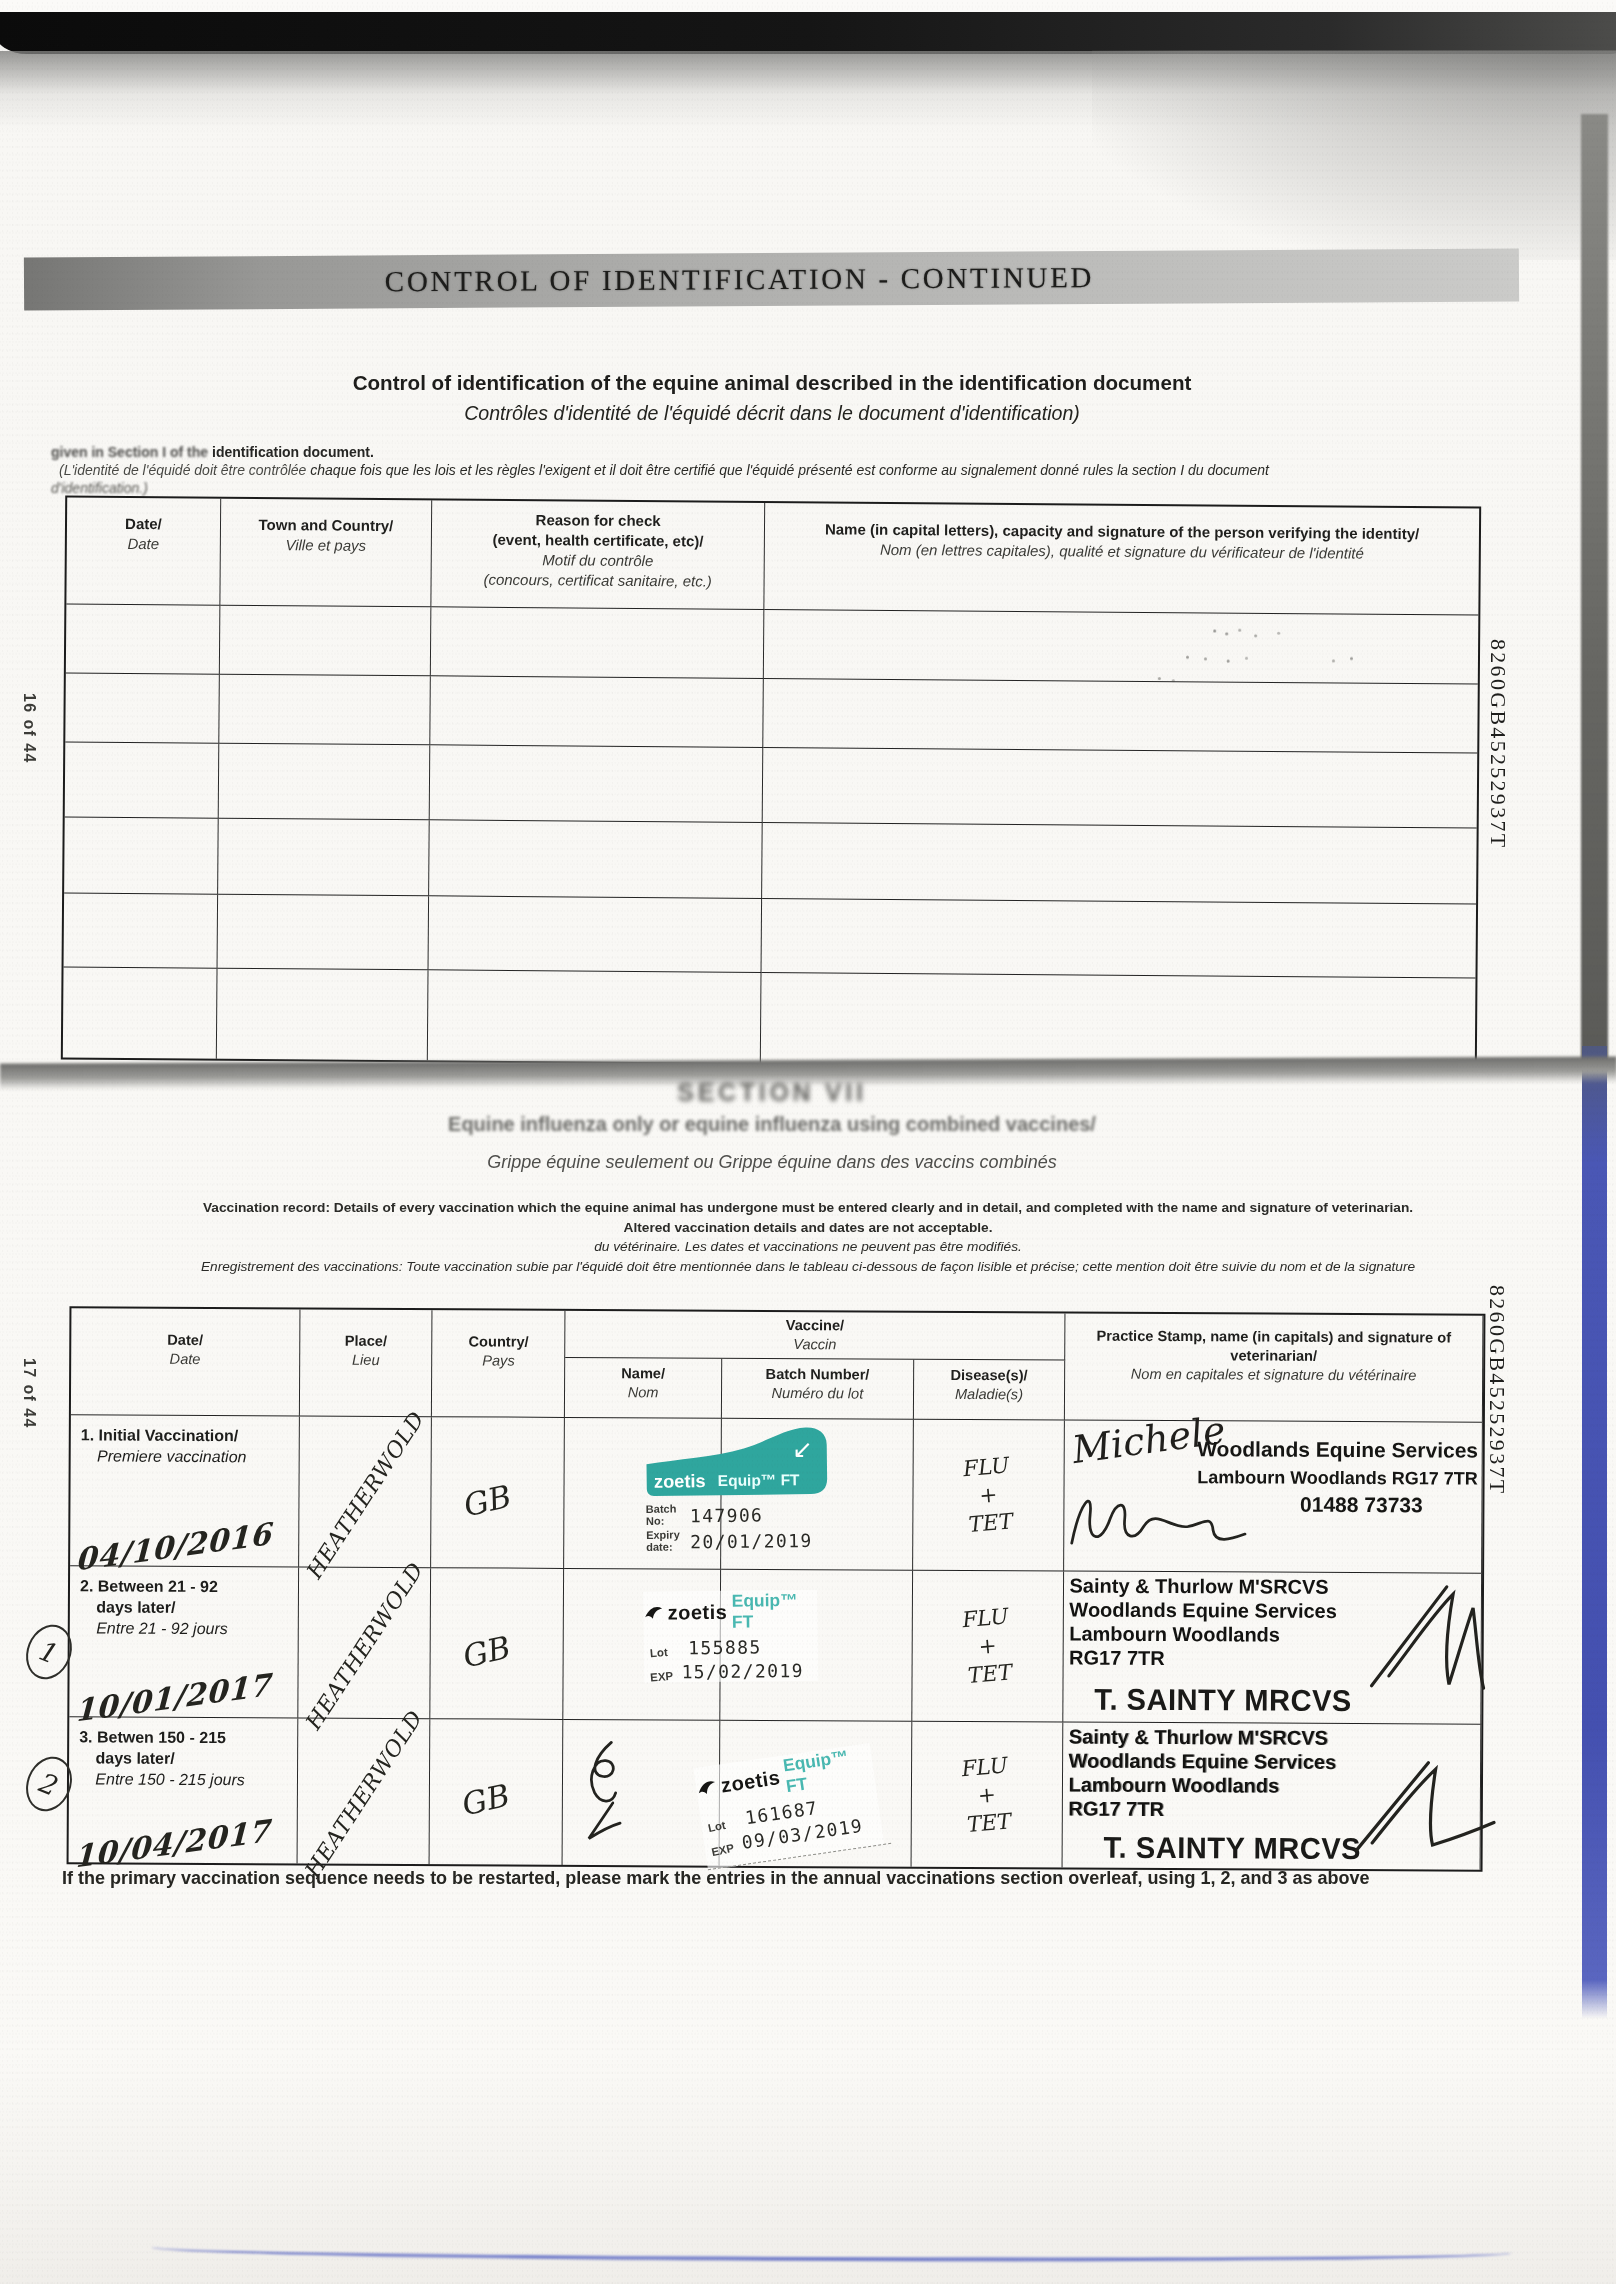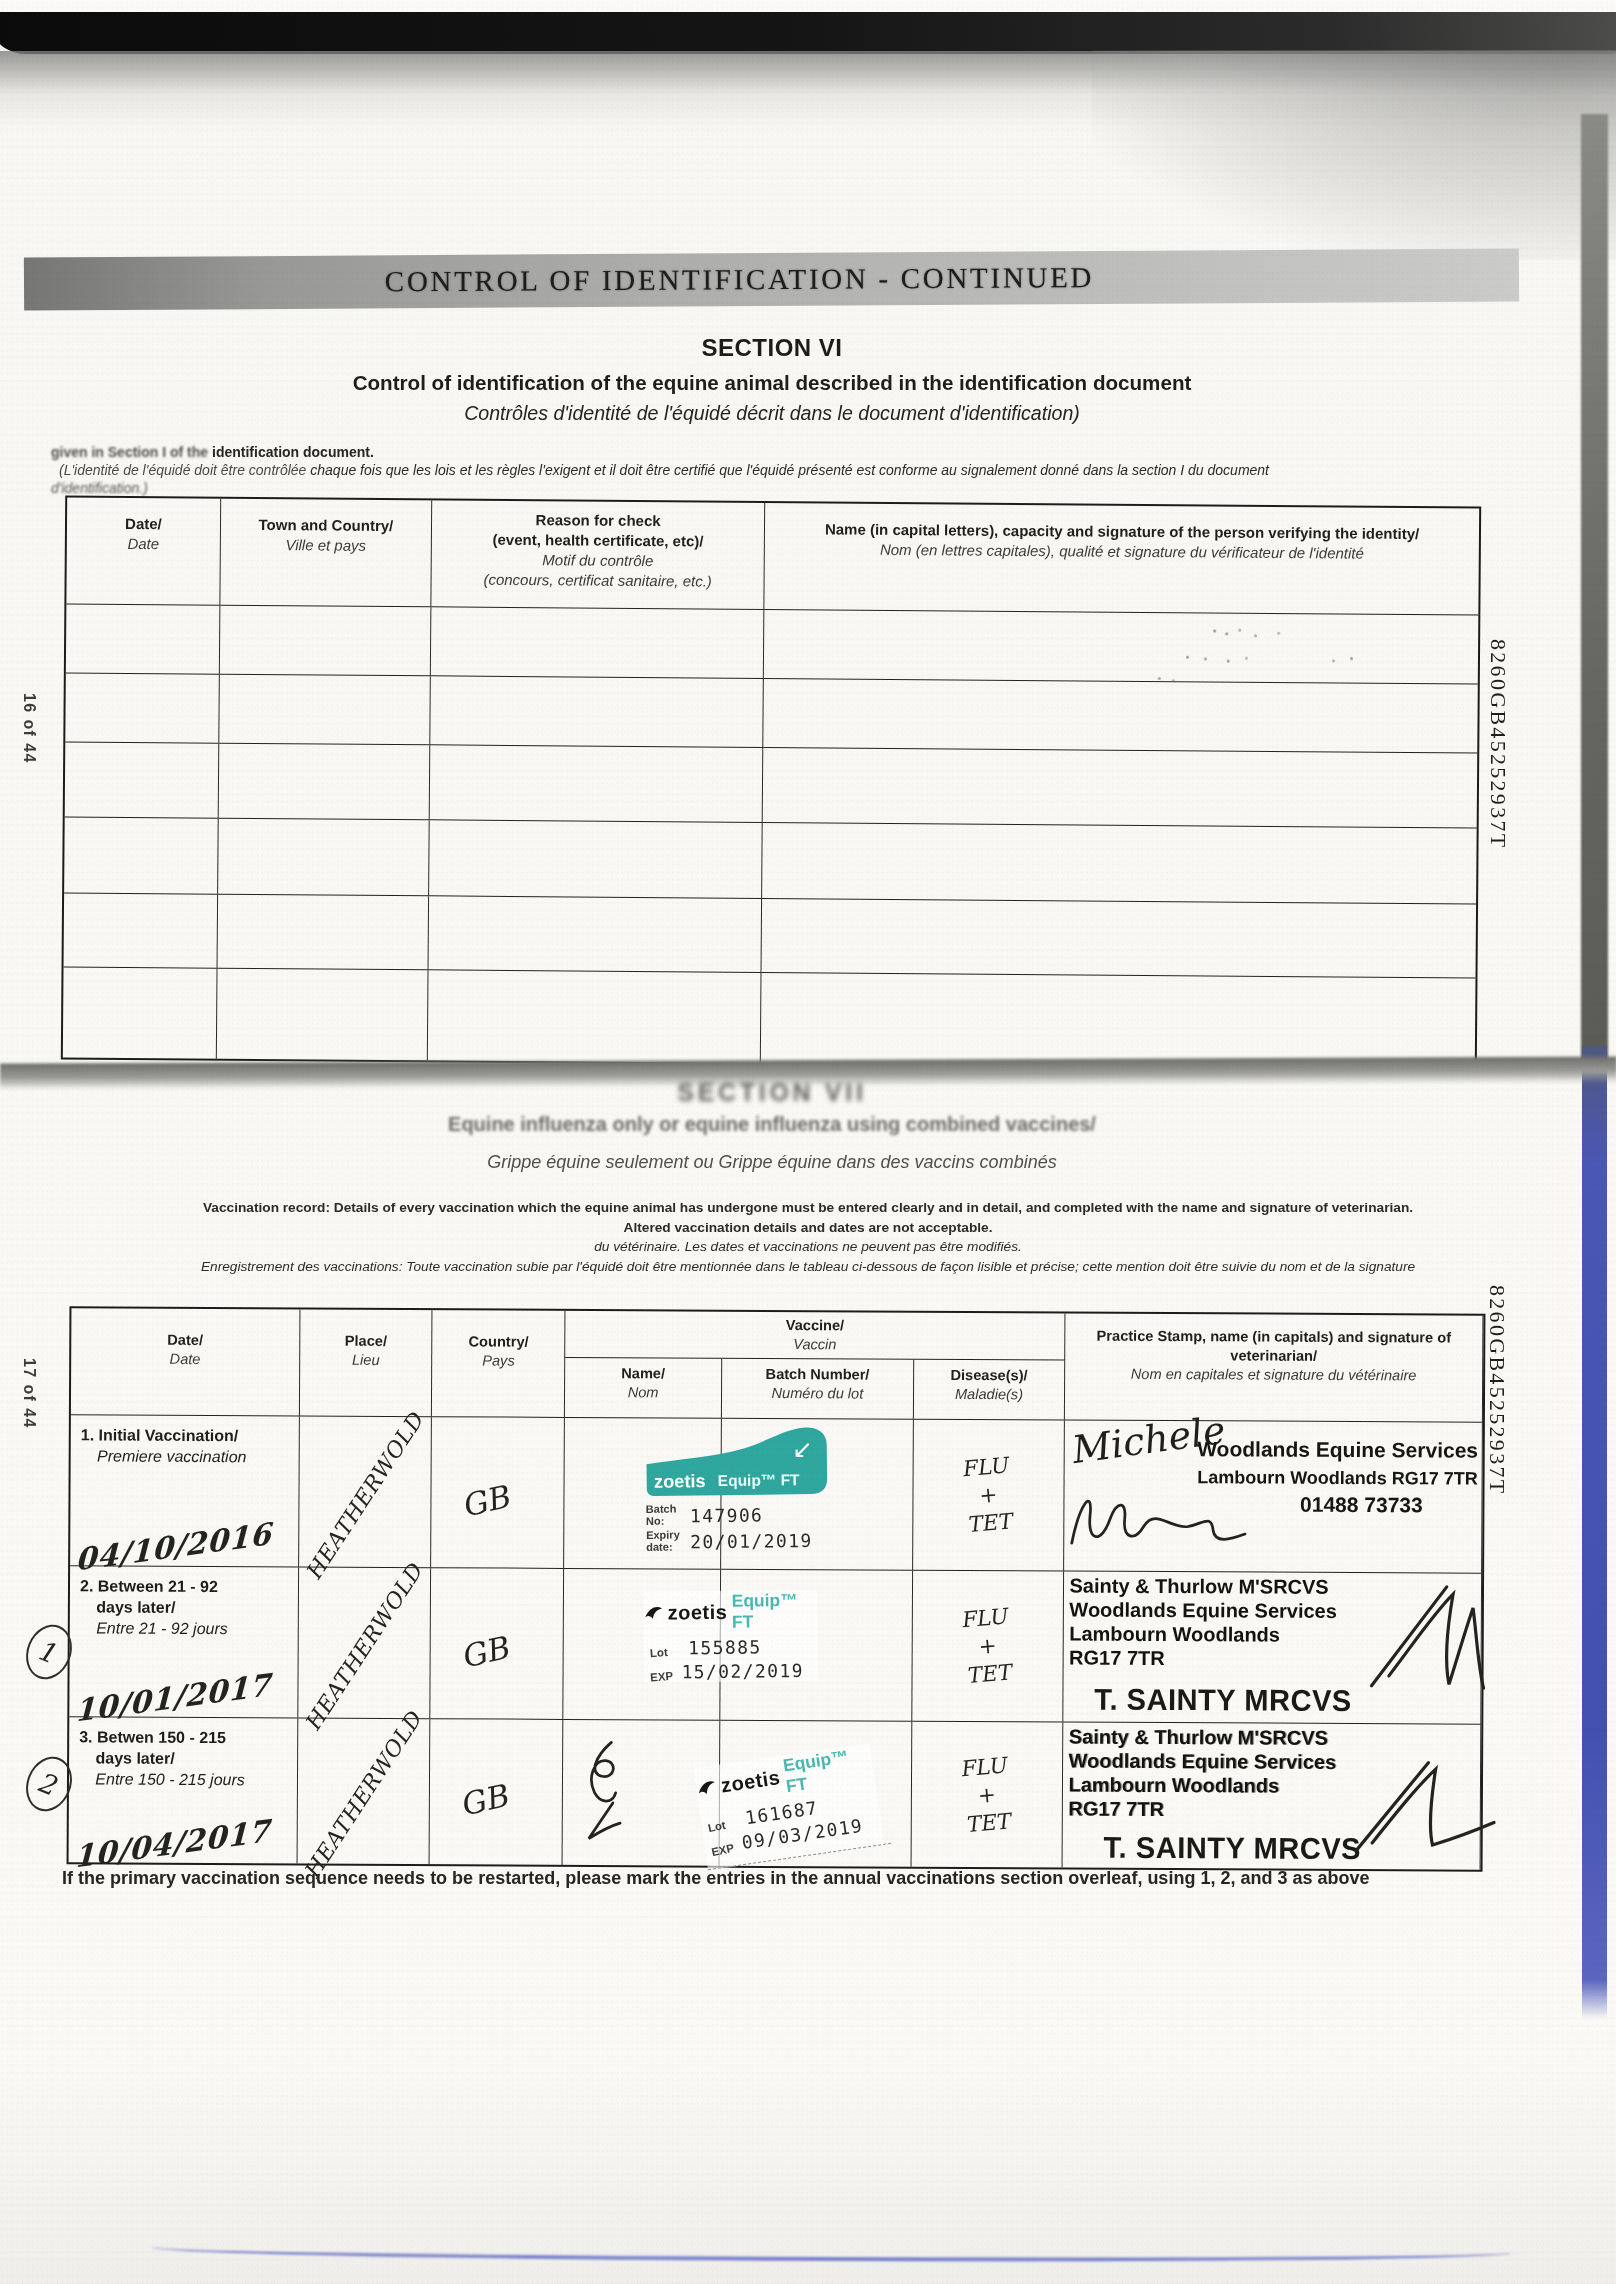--- a/index.html
+++ b/index.html
@@ -139,27 +139,26 @@
   <div class="abs" id="top-shadow"></div>
   <div class="abs" id="top-right-shadow"></div>
   <div class="abs" id="right-strip-dark"></div>
   <div class="abs" id="right-strip-blue"></div>
   <div class="abs" id="bottom-arc"></div>
 
   <div class="abs" id="banner">
     <span class="t">CONTROL OF IDENTIFICATION - CONTINUED</span>
   </div>
 
-  <div class="abs center-line" id="sec6-head">SECTION VI</div>
   <div class="abs center-line" id="sec6-fr">Contrôles d'identité de l'équidé décrit dans le document d'identification)</div>
   <div class="abs center-line" id="sec6-en">Control of identification of the equine animal described in the identification document</div>
 
   <div class="abs" id="intro">
     <div><span class="smear">given in Section I of the </span><span>identification document.</span></div>
-    <div class="fr"><span class="smear2">(L'identité de l'équidé doit être contrôlée </span><span>chaque fois que les lois et les règles l'exigent et il doit être certifié que l'équidé présenté est conforme au signalement donné dans la section I du document</span></div>
+    <div class="fr"><span class="smear2">(L'identité de l'équidé doit être contrôlée </span><span>chaque fois que les lois et les règles l'exigent et il doit être certifié que l'équidé présenté est conforme au signalement donné rules la section I du document</span></div>
     <div class="fr"><span class="smear">d'identification.)</span></div>
   </div>
 
   <div class="abs" id="id-table">
     <div class="idc idh">
       <div>Date/</div>
       <div class="fr">Date</div>
     </div>
     <div class="idc idh">
       <div>Town and Country/</div>

